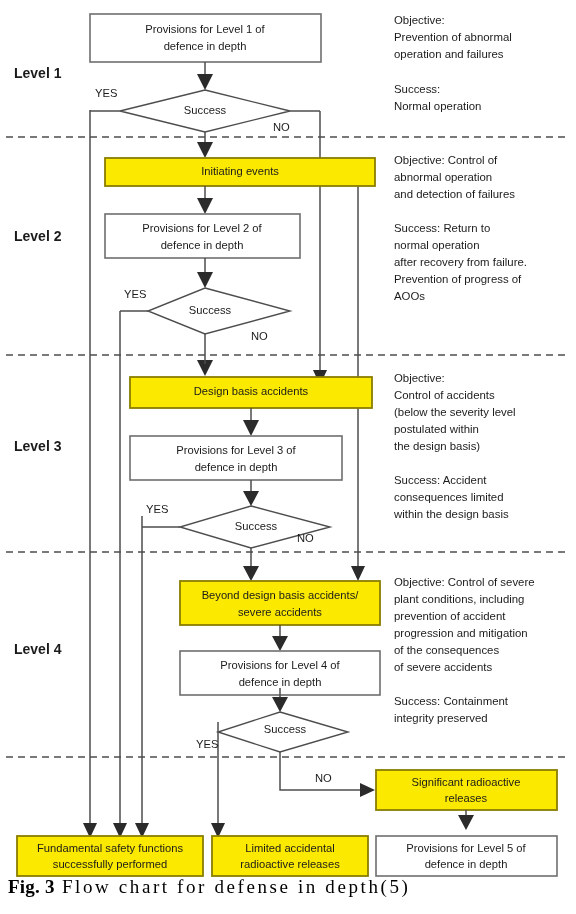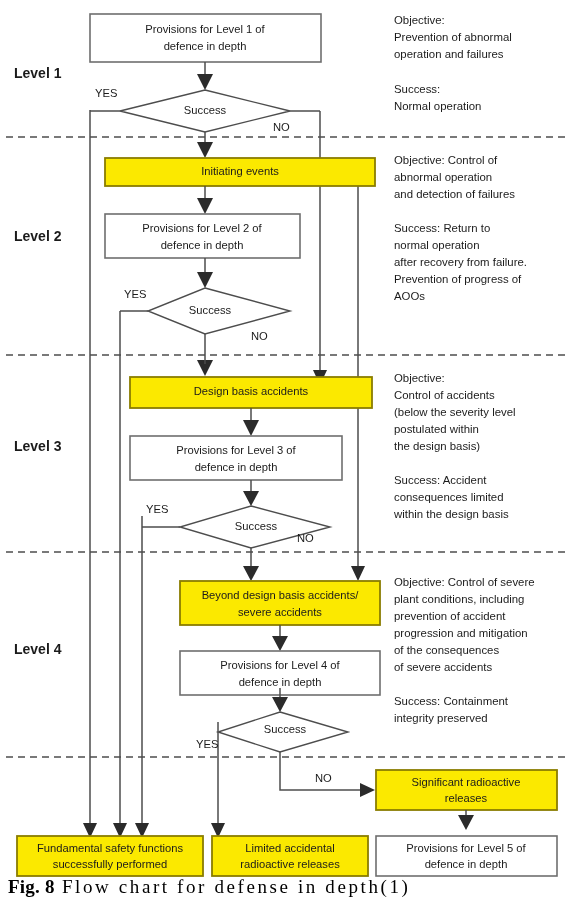--- a/index.html
+++ b/index.html
@@ -213,16 +213,16 @@
     <text class="sidetext" x="394" y="600">plant conditions, including</text>
     <text class="sidetext" x="394" y="617">prevention of accident</text>
     <text class="sidetext" x="394" y="634">progression and mitigation</text>
     <text class="sidetext" x="394" y="651">of the consequences</text>
     <text class="sidetext" x="394" y="668">of severe accidents</text>
     <text class="sidetext" x="394" y="702">Success: Containment</text>
     <text class="sidetext" x="394" y="719">integrity preserved</text>
   </svg>
 
   <div class="caption">
-    <b>Fig. 8</b><span class="sp">&nbsp;</span><span class="sp">Flow chart for defense in depth(1)</span>
+    <b>Fig. 3</b><span class="sp">&nbsp;</span><span class="sp">Flow chart for defense in depth(5)</span>
   </div>
 
 </div>
 
 </body></html>

